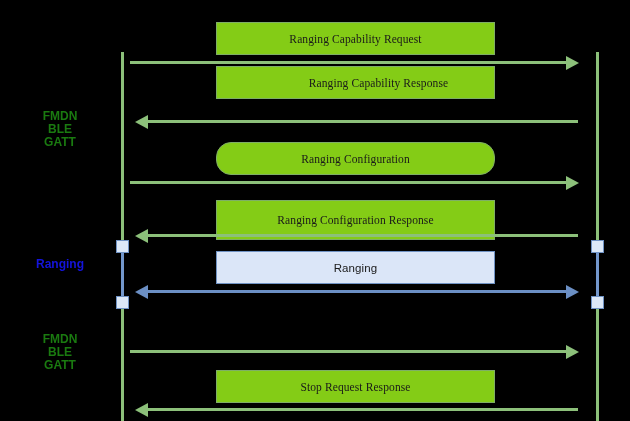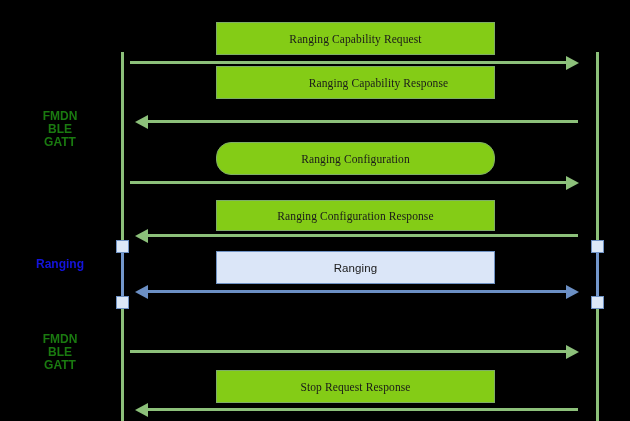--- a/index.html
+++ b/index.html
@@ -136,21 +136,21 @@
   <div class="arrow-head right green" style="left:566px; top:55.5px;"></div>
 
   <div class="msg-box green" style="left:216px; top:66px; width:279px; height:33px;padding-left:46px;">Ranging Capability Response</div>
   <div class="arrow-line green" style="left:148px; top:120px; width:430px;"></div>
   <div class="arrow-head left green" style="left:135px; top:114.5px;"></div>
 
   <div class="msg-box green" style="left:216px; top:142px; width:279px; height:33px;border-radius:15px;">Ranging Configuration</div>
   <div class="arrow-line green" style="left:130px; top:181px; width:437px;"></div>
   <div class="arrow-head right green" style="left:566px; top:175.5px;"></div>
 
-  <div class="msg-box green" style="left:216px; top:200px; width:279px; height:31px;">Ranging Configuration Response</div>
+  <div class="msg-box green" style="left:216px; top:200px; width:279px; height:40px;">Ranging Configuration Response</div>
   <div class="arrow-line green" style="left:148px; top:234px; width:430px;"></div>
   <div class="arrow-head left green" style="left:135px; top:228.5px;"></div>
 
   <div class="msg-box blue" style="left:216px; top:251px; width:279px; height:33px;">Ranging</div>
   <div class="arrow-line blue" style="left:148px; top:290px; width:419px;"></div>
   <div class="arrow-head left blue" style="left:135px; top:284.5px;"></div>
   <div class="arrow-head right blue" style="left:566px; top:284.5px;"></div>
 
   <div class="arrow-line green" style="left:130px; top:350px; width:437px;"></div>
   <div class="arrow-head right green" style="left:566px; top:344.5px;"></div>

